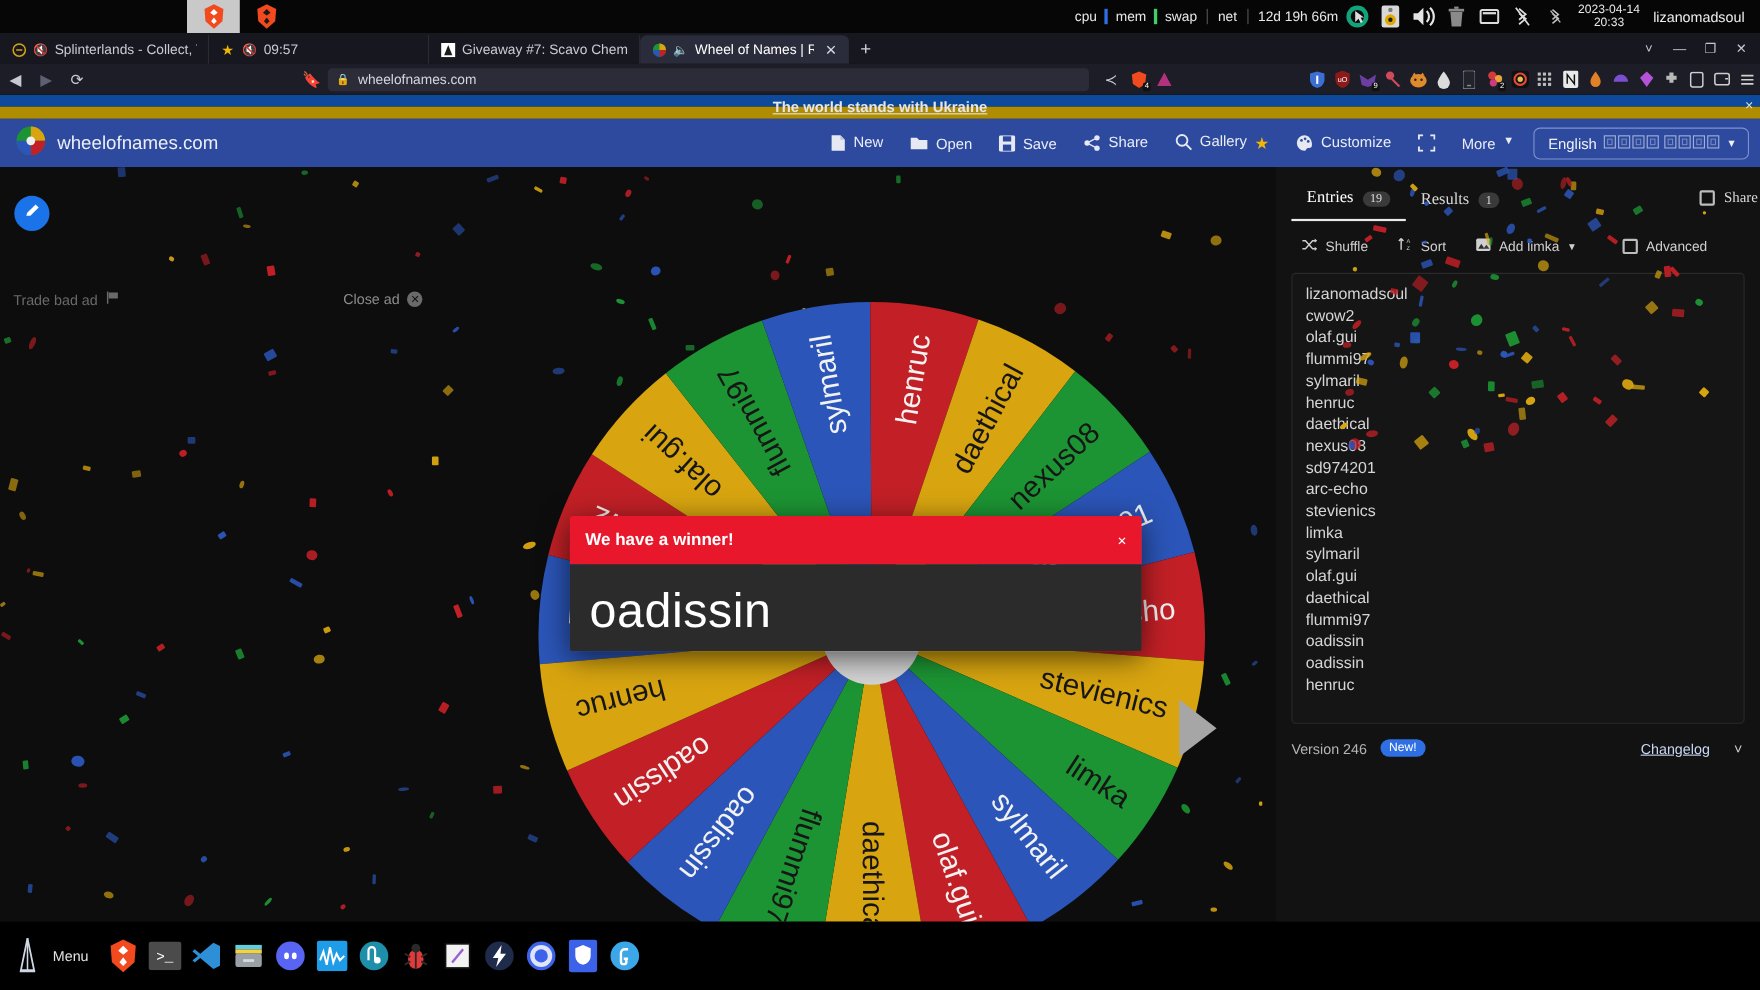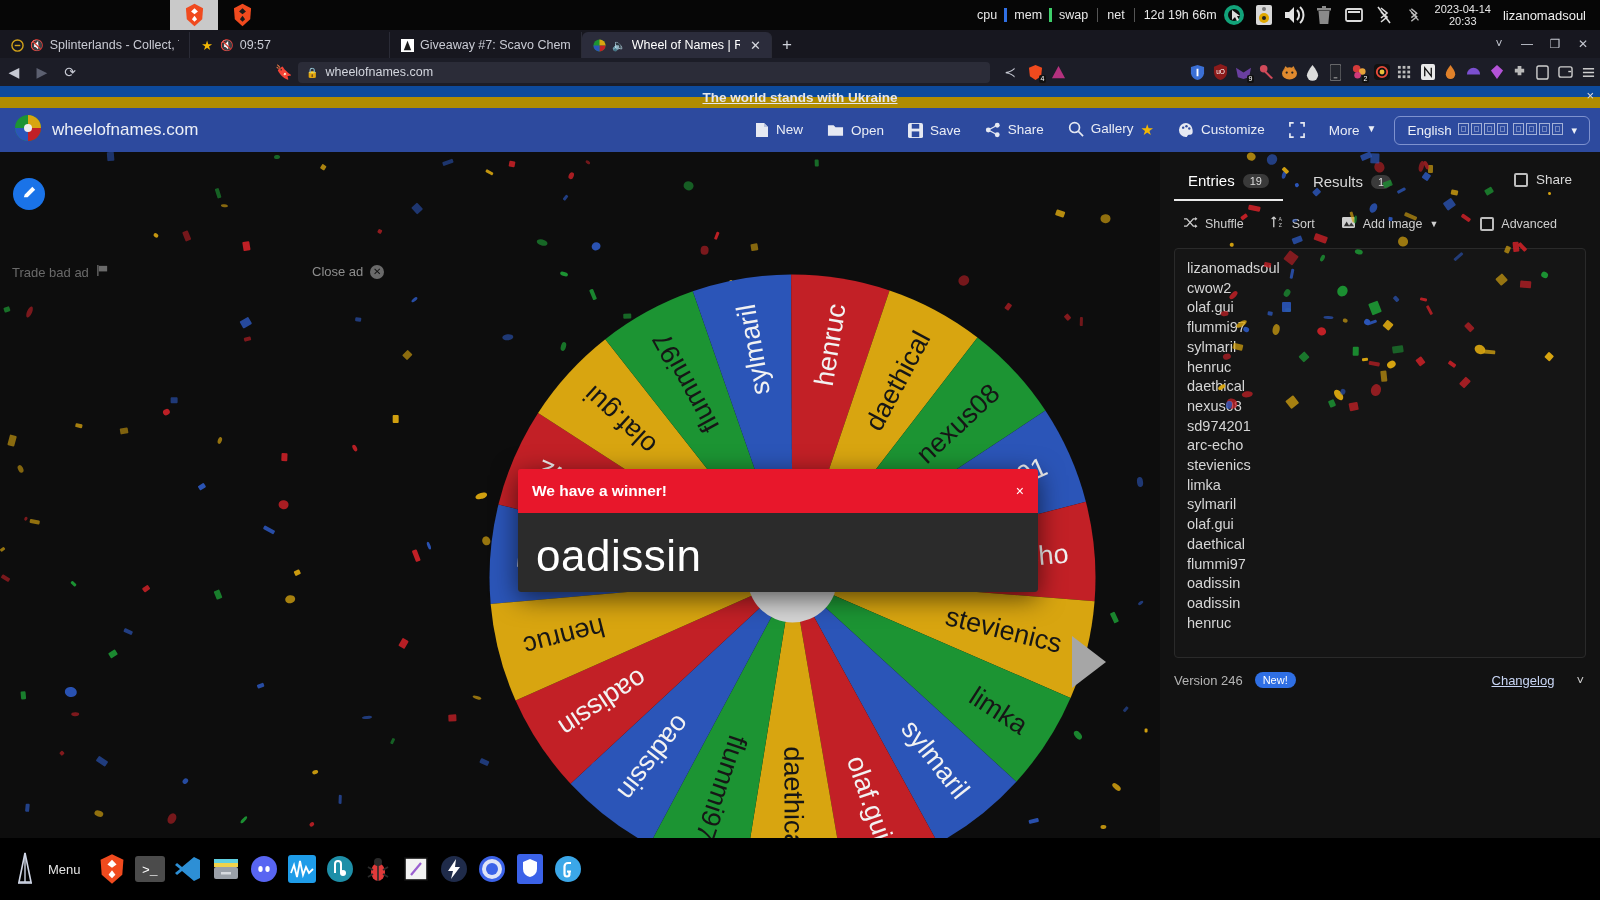--- a/index.html
+++ b/index.html
@@ -83,21 +83,21 @@
   #winner-x { margin-left:auto; color:#fff; font-size:14px; }
   #winner-body { background:#2b2b2b; padding:18px 18px 12px 18px; }
   #winner-name { color:#fff; font-size:44px; line-height:1.12; letter-spacing:.5px; }
   #winner-actions { display:flex; align-items:center; justify-content:flex-end; gap:10px; margin-top:22px; }
   .btn-flat { color:#fff; font-size:13.5px; padding:9px 14px; border-radius:4px; background:transparent; }
   .btn-lt { background:#7aa3f5; color:#fff; font-size:13.5px; padding:9px 16px; border-radius:4px; }
   .btn-bl { background:#2f6fe4; color:#fff; font-size:13.5px; padding:9px 16px; border-radius:4px; }
 
   
   #panel { position:absolute; left:1160px; top:66px; width:440px; height:686px; background:#121212; }
-  #paneltabs { display:flex; align-items:center; padding:14px 28px 0 14px; gap:16px; }
+  #paneltabs { display:flex; align-items:center; padding:14px 2px 0 14px; gap:0;font-family:Liberation Serif, serif; }
   .ptab { display:flex; align-items:center; gap:8px; padding:6px 14px 10px 14px; color:#d8d8d8; font-size:15px; }
   .ptab.on { border-bottom:2px solid #eaeaea; color:#fff; }
   .pill { background:#3a3a3a; color:#ddd; font-size:11px; border-radius:9px; padding:1px 7px; }
   #hidebox { margin-left:auto; display:flex; align-items:center; gap:8px; color:#d9d9d9; font-size:13.5px; padding-bottom:8px;}
   .cbx { width:14px; height:14px; border:2px solid #bdbdbd; border-radius:2px; display:inline-block; }
   #paneltools { display:flex; align-items:center; gap:8px; padding:8px 14px 10px 14px; }
   .tool { display:flex; align-items:center; gap:7px; color:#cfcfcf; font-size:12.5px; padding:6px 9px; border-radius:4px; }
   #entrybox { margin:0 14px; height:410px; background:#151515; border:1px solid #2a2a2a; border-radius:4px; padding:10px 0 0 12px;
               overflow:hidden; }
   .entry { color:#d5d5d5; font-size:14.5px; line-height:19.7px; }
@@ -774,21 +774,21 @@
               <text x="11" y="13" font-size="5.5" fill="#cfcfcf" text-anchor="middle" font-family="Liberation Sans">Z</text>
             </svg></span>
         <span>Sort</span>
       </div>
       <div class="tool">
         <span><svg width="15" height="13" viewBox="0 0 16 14">
               <rect x="1" y="1" width="14" height="12" rx="1.5" fill="#cfcfcf"></rect>
               <path d="M3 11 L6 6 L9 11 Z" fill="#2a2a2a"></path>
               <path d="M8 11 L11 7 L14 11 Z" fill="#3a3a3a"></path>
             </svg></span>
-        <span>Add image</span>
+        <span>Add limka</span>
         <span style="font-size:9px">▼</span>
       </div>
       <div class="tool" style="margin-left:16px">
         <span class="cbx"></span>
         <span>Advanced</span>
       </div>
     </div>
 
     <div id="entrybox">
         <div class="entry">lizanomadsoul</div>

